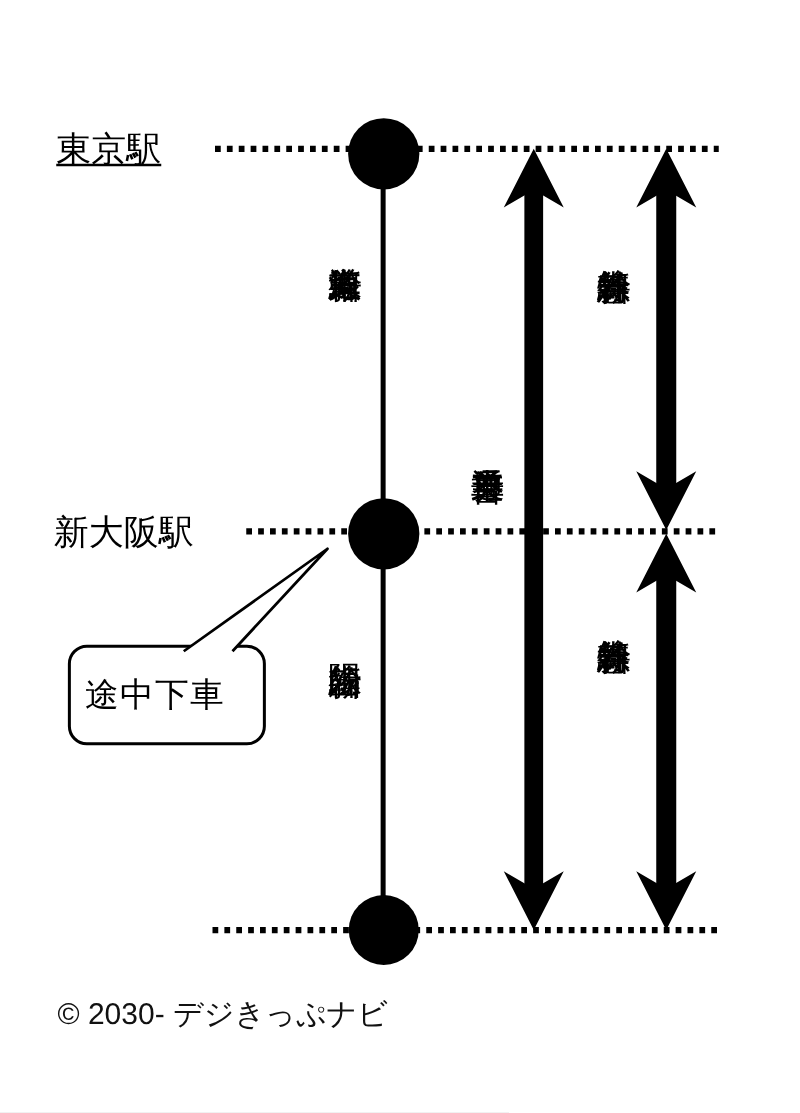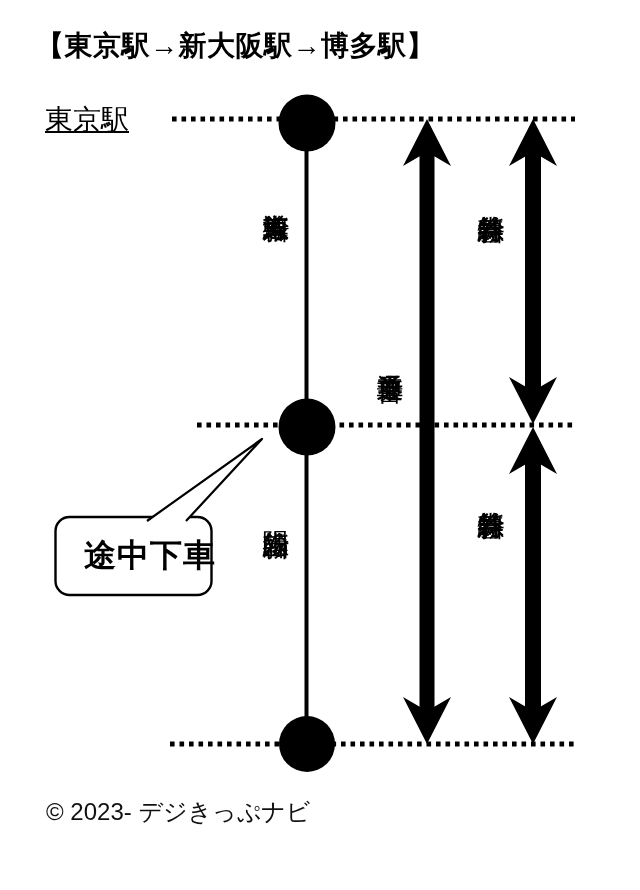--- a/index.html
+++ b/index.html
@@ -31,23 +31,23 @@
     font-size:27px;line-height:1;letter-spacing:0;
     background:#ffffff;
     white-space:nowrap;
   }
   .label-tokaido{left:262px;top:193px;}
   .label-sanyo{left:262px;top:510px;}
   .label-base-fare{left:376px;top:353px;}
   .label-express-upper{left:477px;top:194px;}
   .label-express-lower{left:477px;top:490px;}
   .callout-text{
-    position:absolute;left:72px;top:517px;width:156px;height:78px;
+    position:absolute;left:46px;top:517px;width:156px;height:78px;
     display:flex;align-items:center;justify-content:center;
-    font-size:32px;letter-spacing:1px;white-space:nowrap;font-weight:bold;
+    font-size:27px;letter-spacing:1px;white-space:nowrap;
   }
   .copyright{
     position:absolute;left:46px;top:799px;
     font-size:24px;line-height:1.1;white-space:nowrap;color:#111;
   }
 </style>
 </head>
 <body>
 
 <div class="stage">
@@ -79,28 +79,28 @@
     <g fill="#000">
       <polygon points="533,427 509,474 533,460 557,474"></polygon>
       <rect x="525" y="460" width="16" height="252"></rect>
       <polygon points="533,744 509,697 533,711 557,697"></polygon>
     </g>
 
     <rect x="55.5" y="517" width="156" height="78" rx="14" fill="#fff" stroke="#000" stroke-width="2.4"></rect>
     <path d="M 147,521 L 262,439 L 186,521" fill="#fff" stroke="#000" stroke-width="2.2" stroke-linejoin="round"></path>
   </svg>
 
-  <div class="page-title">【東京駅→新大阪駅→博多駅】</div>
 
   <div class="station-label station-tokyo">東京駅</div>
+  <div class="station-label station-shin-osaka">新大阪駅</div>
 
   <div class="vtext label-tokaido">東海道新幹線</div>
   <div class="vtext label-sanyo">山陽新幹線</div>
 
   <div class="vtext label-base-fare">普通乗車券</div>
   <div class="vtext label-express-upper">新幹線特急券</div>
   <div class="vtext label-express-lower">新幹線特急券</div>
 
   <div class="callout-text">途中下車</div>
 
-  <div class="copyright">© 2023- デジきっぷナビ</div>
+  <div class="copyright">© 2030- デジきっぷナビ</div>
 
 </div>
 
 </body></html>

